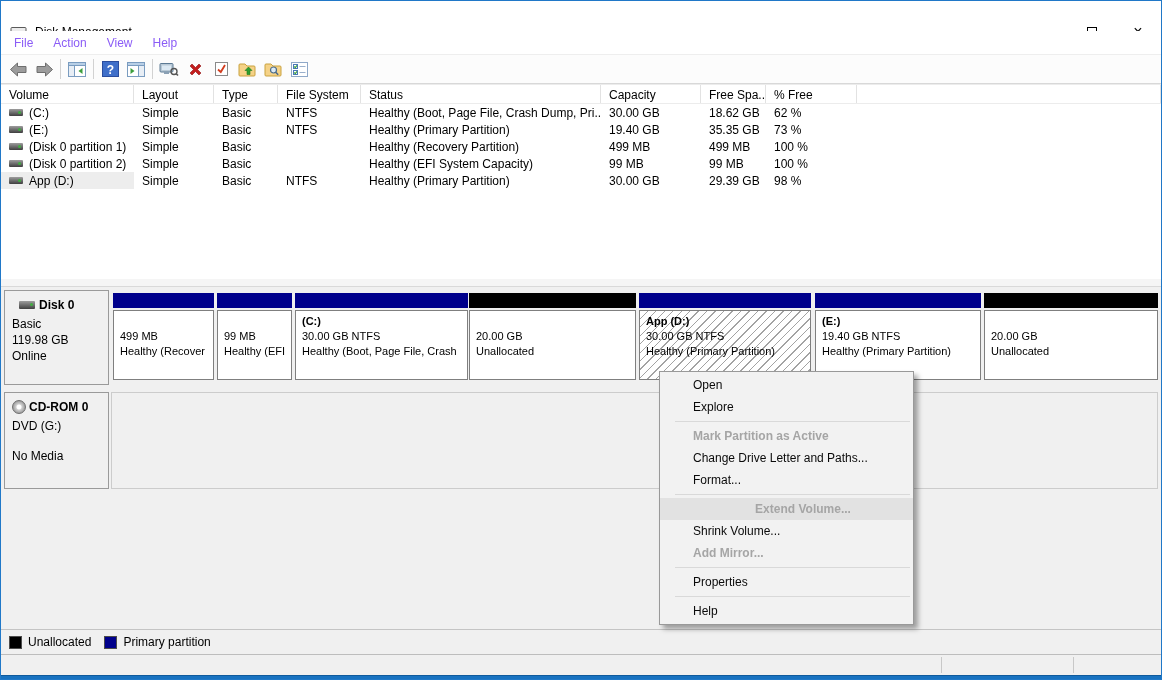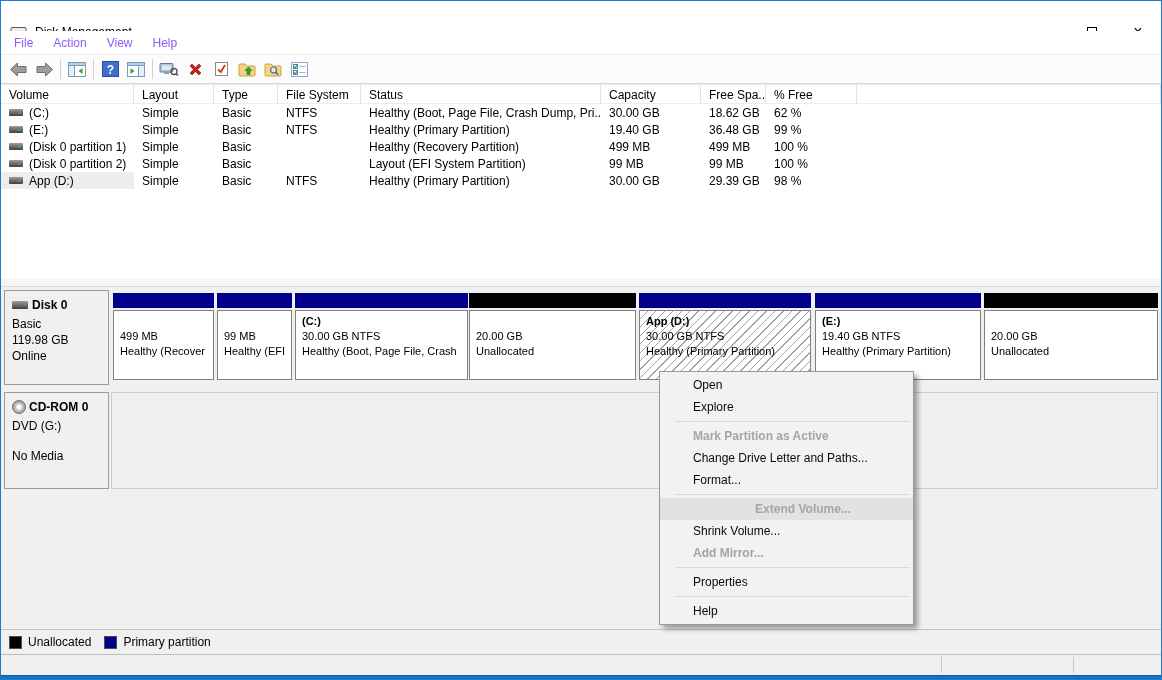--- a/index.html
+++ b/index.html
@@ -47,21 +47,21 @@
                background:linear-gradient(#9d9d9d,#3f3f3f); position:relative; margin-right:6px; }
   .drive-ico::after { content:""; position:absolute; right:2px; top:2px; width:3px; height:3px;
                       border-radius:50%; background:#3fae3f; }
 
   
   .graph-pane { position:absolute; top:285px; left:0; right:0; height:343px; background:#f0f0f0;
                 border-top:1px solid #d9d9d9; }
   .disk-row { position:absolute; left:0; right:0; }
   .disk-info { position:absolute; left:3px; top:0; width:105px; background:#f0f0f0;
                border:1px solid #9a9a9a; padding:7px 6px 0 7px; font-size:12px; color:#000; }
-  .disk-title { display:flex; align-items:center; font-weight:bold; margin-bottom:4px; }
+  .disk-title { display:flex; align-items:center; font-weight:bold; margin-left:7px; margin-bottom:4px; }
   .disk-ico { width:16px; height:8px; border-radius:1px; background:linear-gradient(#9d9d9d,#3f3f3f);
               position:relative; margin-right:4px; flex:0 0 16px; }
   .disk-ico::after { content:""; position:absolute; right:2px; top:2px; width:3px; height:3px;
                      border-radius:50%; background:#3fae3f; }
   .cd-ico { width:14px; height:14px; border-radius:50%; flex:0 0 14px; margin-right:3px;
             background:radial-gradient(circle, #ffffff 0 2px, #cfcfcf 3px, #8f8f8f 7px);
             border:1px solid #6f6f6f; }
   .disk-line { line-height:16px; }
   .cd-gap { height:14px; }
 
@@ -246,22 +246,22 @@
     <div class="lrow">
       <div class="lcell c0">
           <span class="drive-ico"></span>
           <span>(E:)</span>
         </div>
       <div class="lcell c1">Simple</div>
       <div class="lcell c2">Basic</div>
       <div class="lcell c3">NTFS</div>
       <div class="lcell c4">Healthy (Primary Partition)</div>
       <div class="lcell c5">19.40 GB</div>
-      <div class="lcell c6">36.48 GB</div>
-      <div class="lcell c7">99 %</div>
+      <div class="lcell c6">35.35 GB</div>
+      <div class="lcell c7">73 %</div>
     </div>
     <div class="lrow">
       <div class="lcell c0">
           <span class="drive-ico"></span>
           <span>(Disk 0 partition 1)</span>
         </div>
       <div class="lcell c1">Simple</div>
       <div class="lcell c2">Basic</div>
       <div class="lcell c3"></div>
       <div class="lcell c4">Healthy (Recovery Partition)</div>
@@ -270,21 +270,21 @@
       <div class="lcell c7">100 %</div>
     </div>
     <div class="lrow">
       <div class="lcell c0">
           <span class="drive-ico"></span>
           <span>(Disk 0 partition 2)</span>
         </div>
       <div class="lcell c1">Simple</div>
       <div class="lcell c2">Basic</div>
       <div class="lcell c3"></div>
-      <div class="lcell c4">Layout (EFI System Partition)</div>
+      <div class="lcell c4">Healthy (EFI System Capacity)</div>
       <div class="lcell c5">99 MB</div>
       <div class="lcell c6">99 MB</div>
       <div class="lcell c7">100 %</div>
     </div>
     <div class="lrow">
       <div class="lcell c0 sel">
           <span class="drive-ico"></span>
           <span>App (D:)</span>
         </div>
       <div class="lcell c1">Simple</div>

